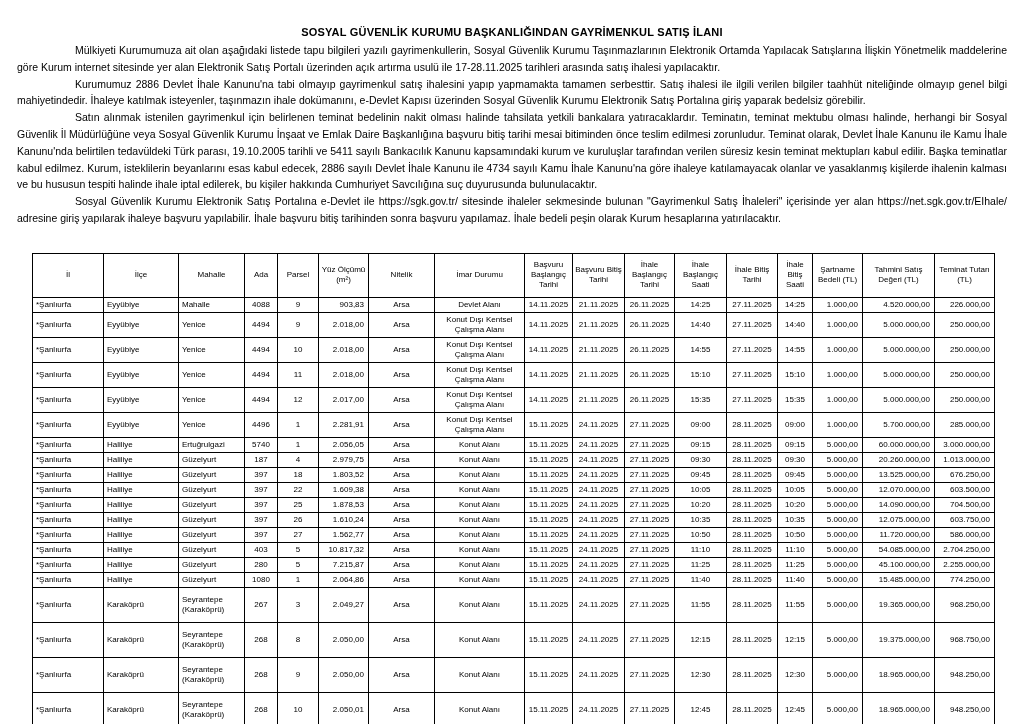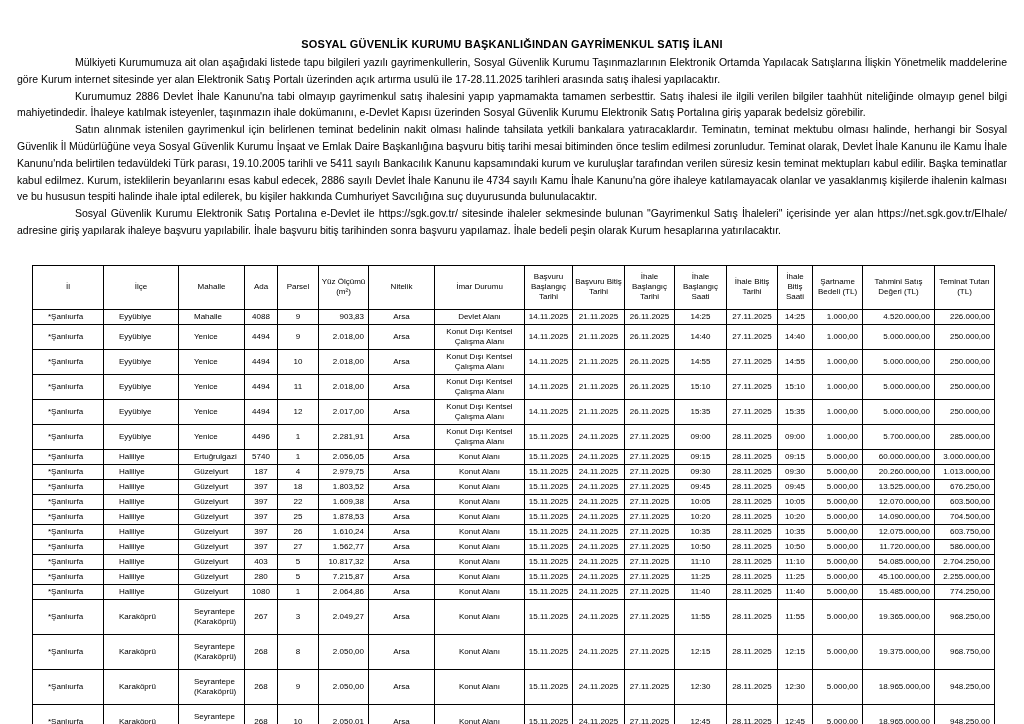--- a/index.html
+++ b/index.html
@@ -11,21 +11,20 @@
     color: #000;
     padding: 26px 17px 10px 17px;
     overflow: hidden;
   }
   h1.doc-title {
     font-size: 11px;
     font-weight: bold;
     text-align: center;
     letter-spacing: 0.2px;
     margin-bottom: 4px;
-    margin-top: 12px;
   }
   .para {
     font-size: 10.5px;
     line-height: 1.6;
     text-align: justify;
     text-indent: 58px;
   }
   table.sale-table {
     border-collapse: collapse;
     table-layout: fixed;
@@ -42,21 +41,21 @@
     overflow: hidden;
   }
   table.sale-table th {
     font-weight: normal;
     text-align: center;
     height: 44px;
     padding: 3px 2px;
   }
   table.sale-table td { height: 13px; }
   table.sale-table tr.tall td { padding-top: 7px; padding-bottom: 7px; }
-  table.sale-table td.al { text-align: left; padding-left: 15px; }
+  table.sale-table td.al { text-align: left; padding-left: 3px; }
   table.sale-table td.ac { text-align: center; }
   table.sale-table td.ar { text-align: right; padding-right: 4px; }
 </style>
 </head>
 <body>
 
 <div>
   <h1 class="doc-title">SOSYAL GÜVENLİK KURUMU BAŞKANLIĞINDAN GAYRİMENKUL SATIŞ İLANI</h1>
 
   <p class="para">Mülkiyeti Kurumumuza ait olan aşağıdaki listede tapu bilgileri yazılı gayrimenkullerin, Sosyal Güvenlik Kurumu Taşınmazlarının Elektronik Ortamda Yapılacak Satışlarına İlişkin Yönetmelik maddelerine göre Kurum internet sitesinde yer alan Elektronik Satış Portalı üzerinden açık artırma usulü ile 17-28.11.2025 tarihleri arasında satış ihalesi yapılacaktır.</p>

